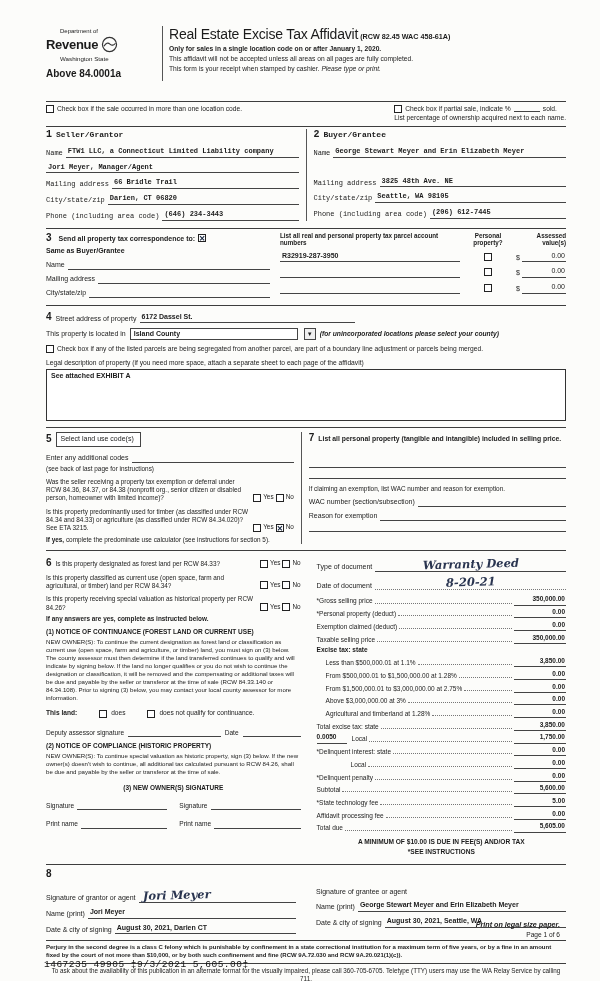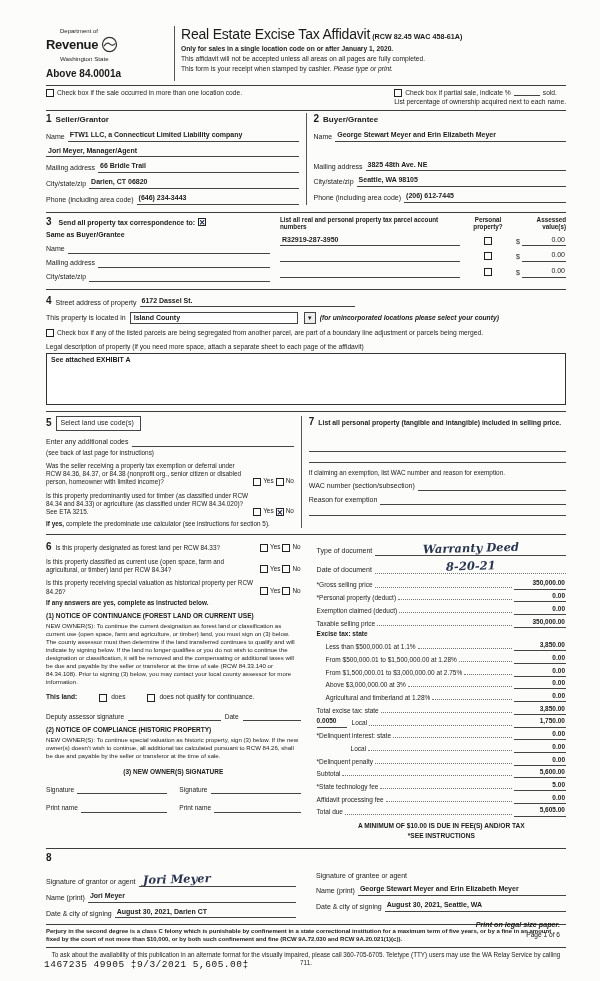--- a/index.html
+++ b/index.html
@@ -5,21 +5,21 @@
   * { margin:0; padding:0; box-sizing:border-box; }
   html,body { background:#e8e8e6; }
   body { font-family:"Liberation Sans", sans-serif; color:#1b1b1b; }
   .page { position:relative; width:600px; height:981px; background:#fcfcfa; margin:0 auto;
           padding:26px 34px 0 46px; overflow:hidden; font-size:7px; line-height:1.25; }
   .b { font-weight:bold; } .i { font-style:italic; }
   .hr { border-top:1px solid #3d3d3d; }
   .vdiv { width:1px; background:#555; align-self:stretch; }
 
   
-  .header { display:flex; gap:20px; padding-bottom:4px; }
+  .header { display:flex; gap:8px; padding-bottom:20px; }
   .logo-block { width:108px; flex:none; padding-top:2px; }
   .dept-small { font-size:6px; padding-left:14px; }
   .rev-row { display:flex; align-items:center; gap:3px; }
   .rev-name { font-size:13px; font-weight:bold; letter-spacing:-0.3px; }
   .wa { font-size:6.2px; padding-left:14px; }
   .form-no { font-size:10px; font-weight:bold; margin-top:5px; }
   .title-block { flex:1; padding-left:6px; border-left:1px solid #555; }
   .title-row { white-space:nowrap; }
   .title { font-size:14px; font-weight:normal; letter-spacing:-0.2px; }
   .rcw { font-size:7.2px; font-weight:bold;margin-top:40px; }
@@ -35,21 +35,21 @@
 
   
   .field { display:flex; align-items:flex-end; margin-top:5px; }
   .lbl { white-space:nowrap; margin-right:3px; }
   .val { flex:1; border-bottom:1px solid #444; font-weight:bold; padding:0 2px 1px 2px; min-height:9px; }
   .sec-num { font-size:10px; font-weight:bold; margin-right:4px; }
   .sec-title { font-size:8px; font-weight:bold; }
 
   
   .cols { display:flex; }
-  .sec12 { padding:2px 0 7px; }
+  .sec12 { padding:2px 0 7px;font-family:Liberation Mono, monospace; }
   .sec12 .col { flex:1; min-width:0; }
   .sec12 .col.left { padding-right:7px; }
   .sec12 .col.right { padding-left:7px; }
 
   
   .sec3 { padding:3px 0 7px; }
   .s3l { width:45%; padding-right:10px; }
   .s3r { flex:1; }
   .s3head { display:flex; align-items:baseline; gap:3px; flex-wrap:wrap; }
   .phead { display:flex; gap:6px; font-size:6.3px; font-weight:bold; line-height:1.2; }

